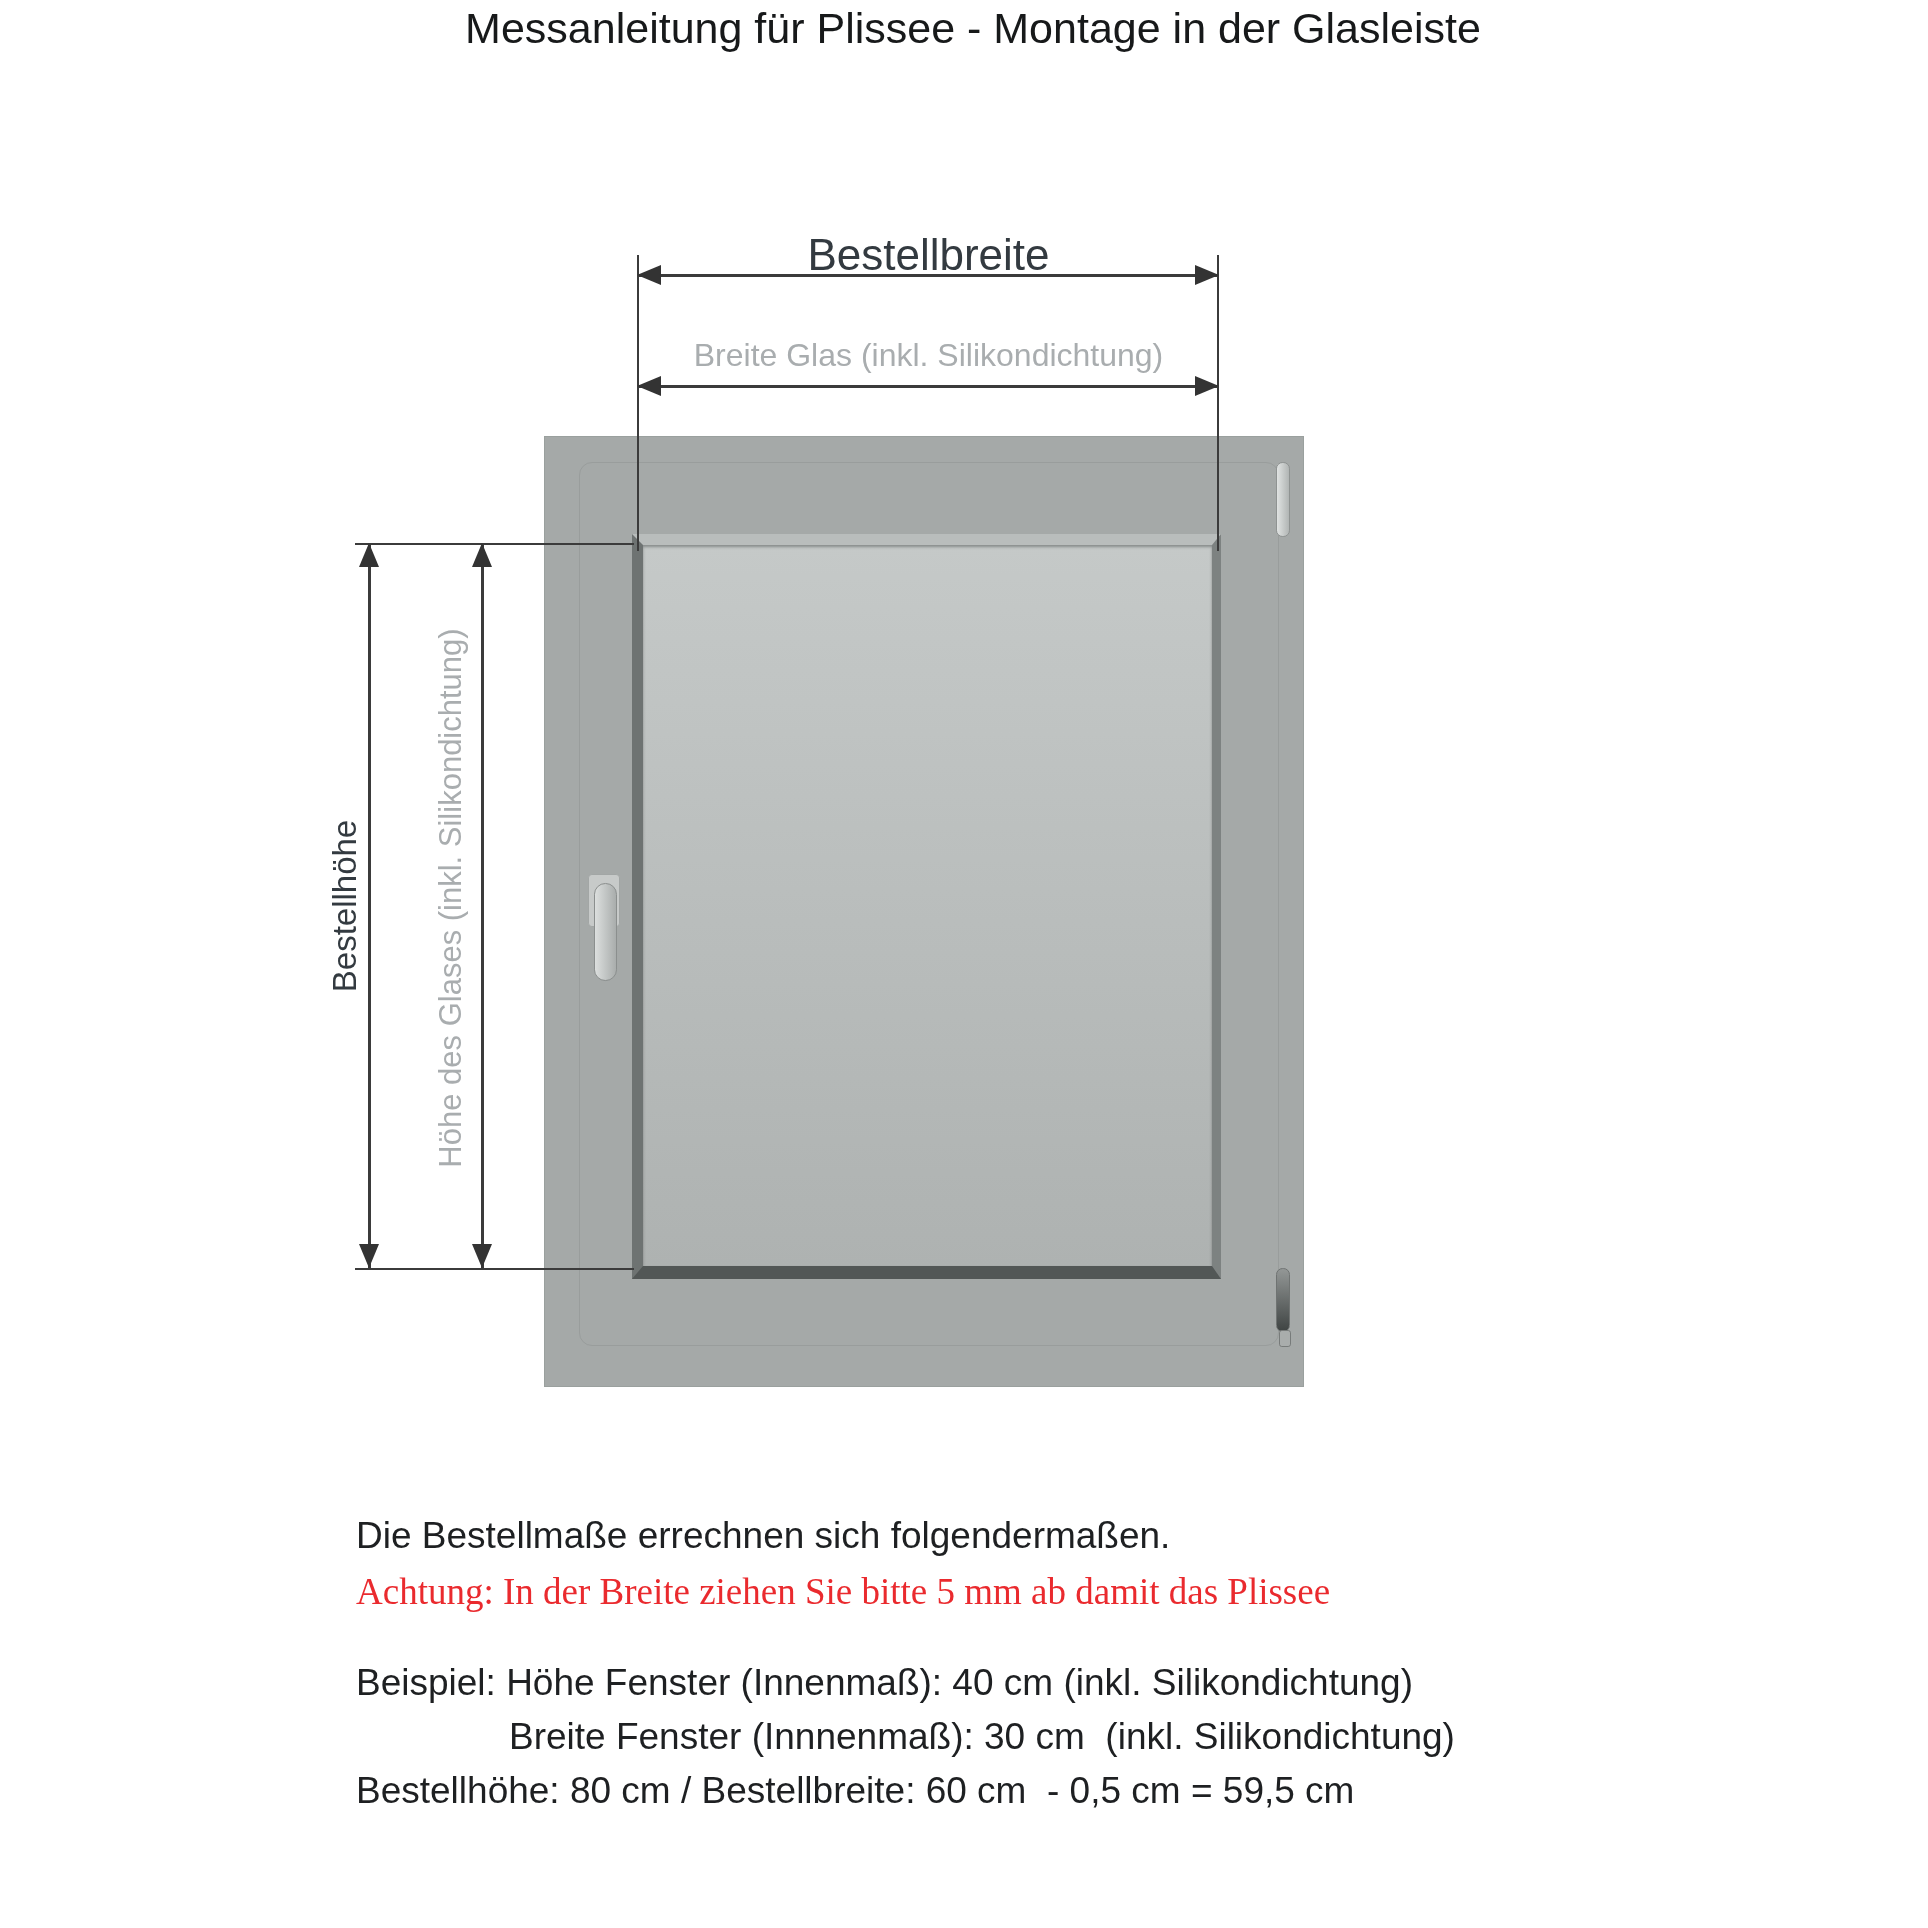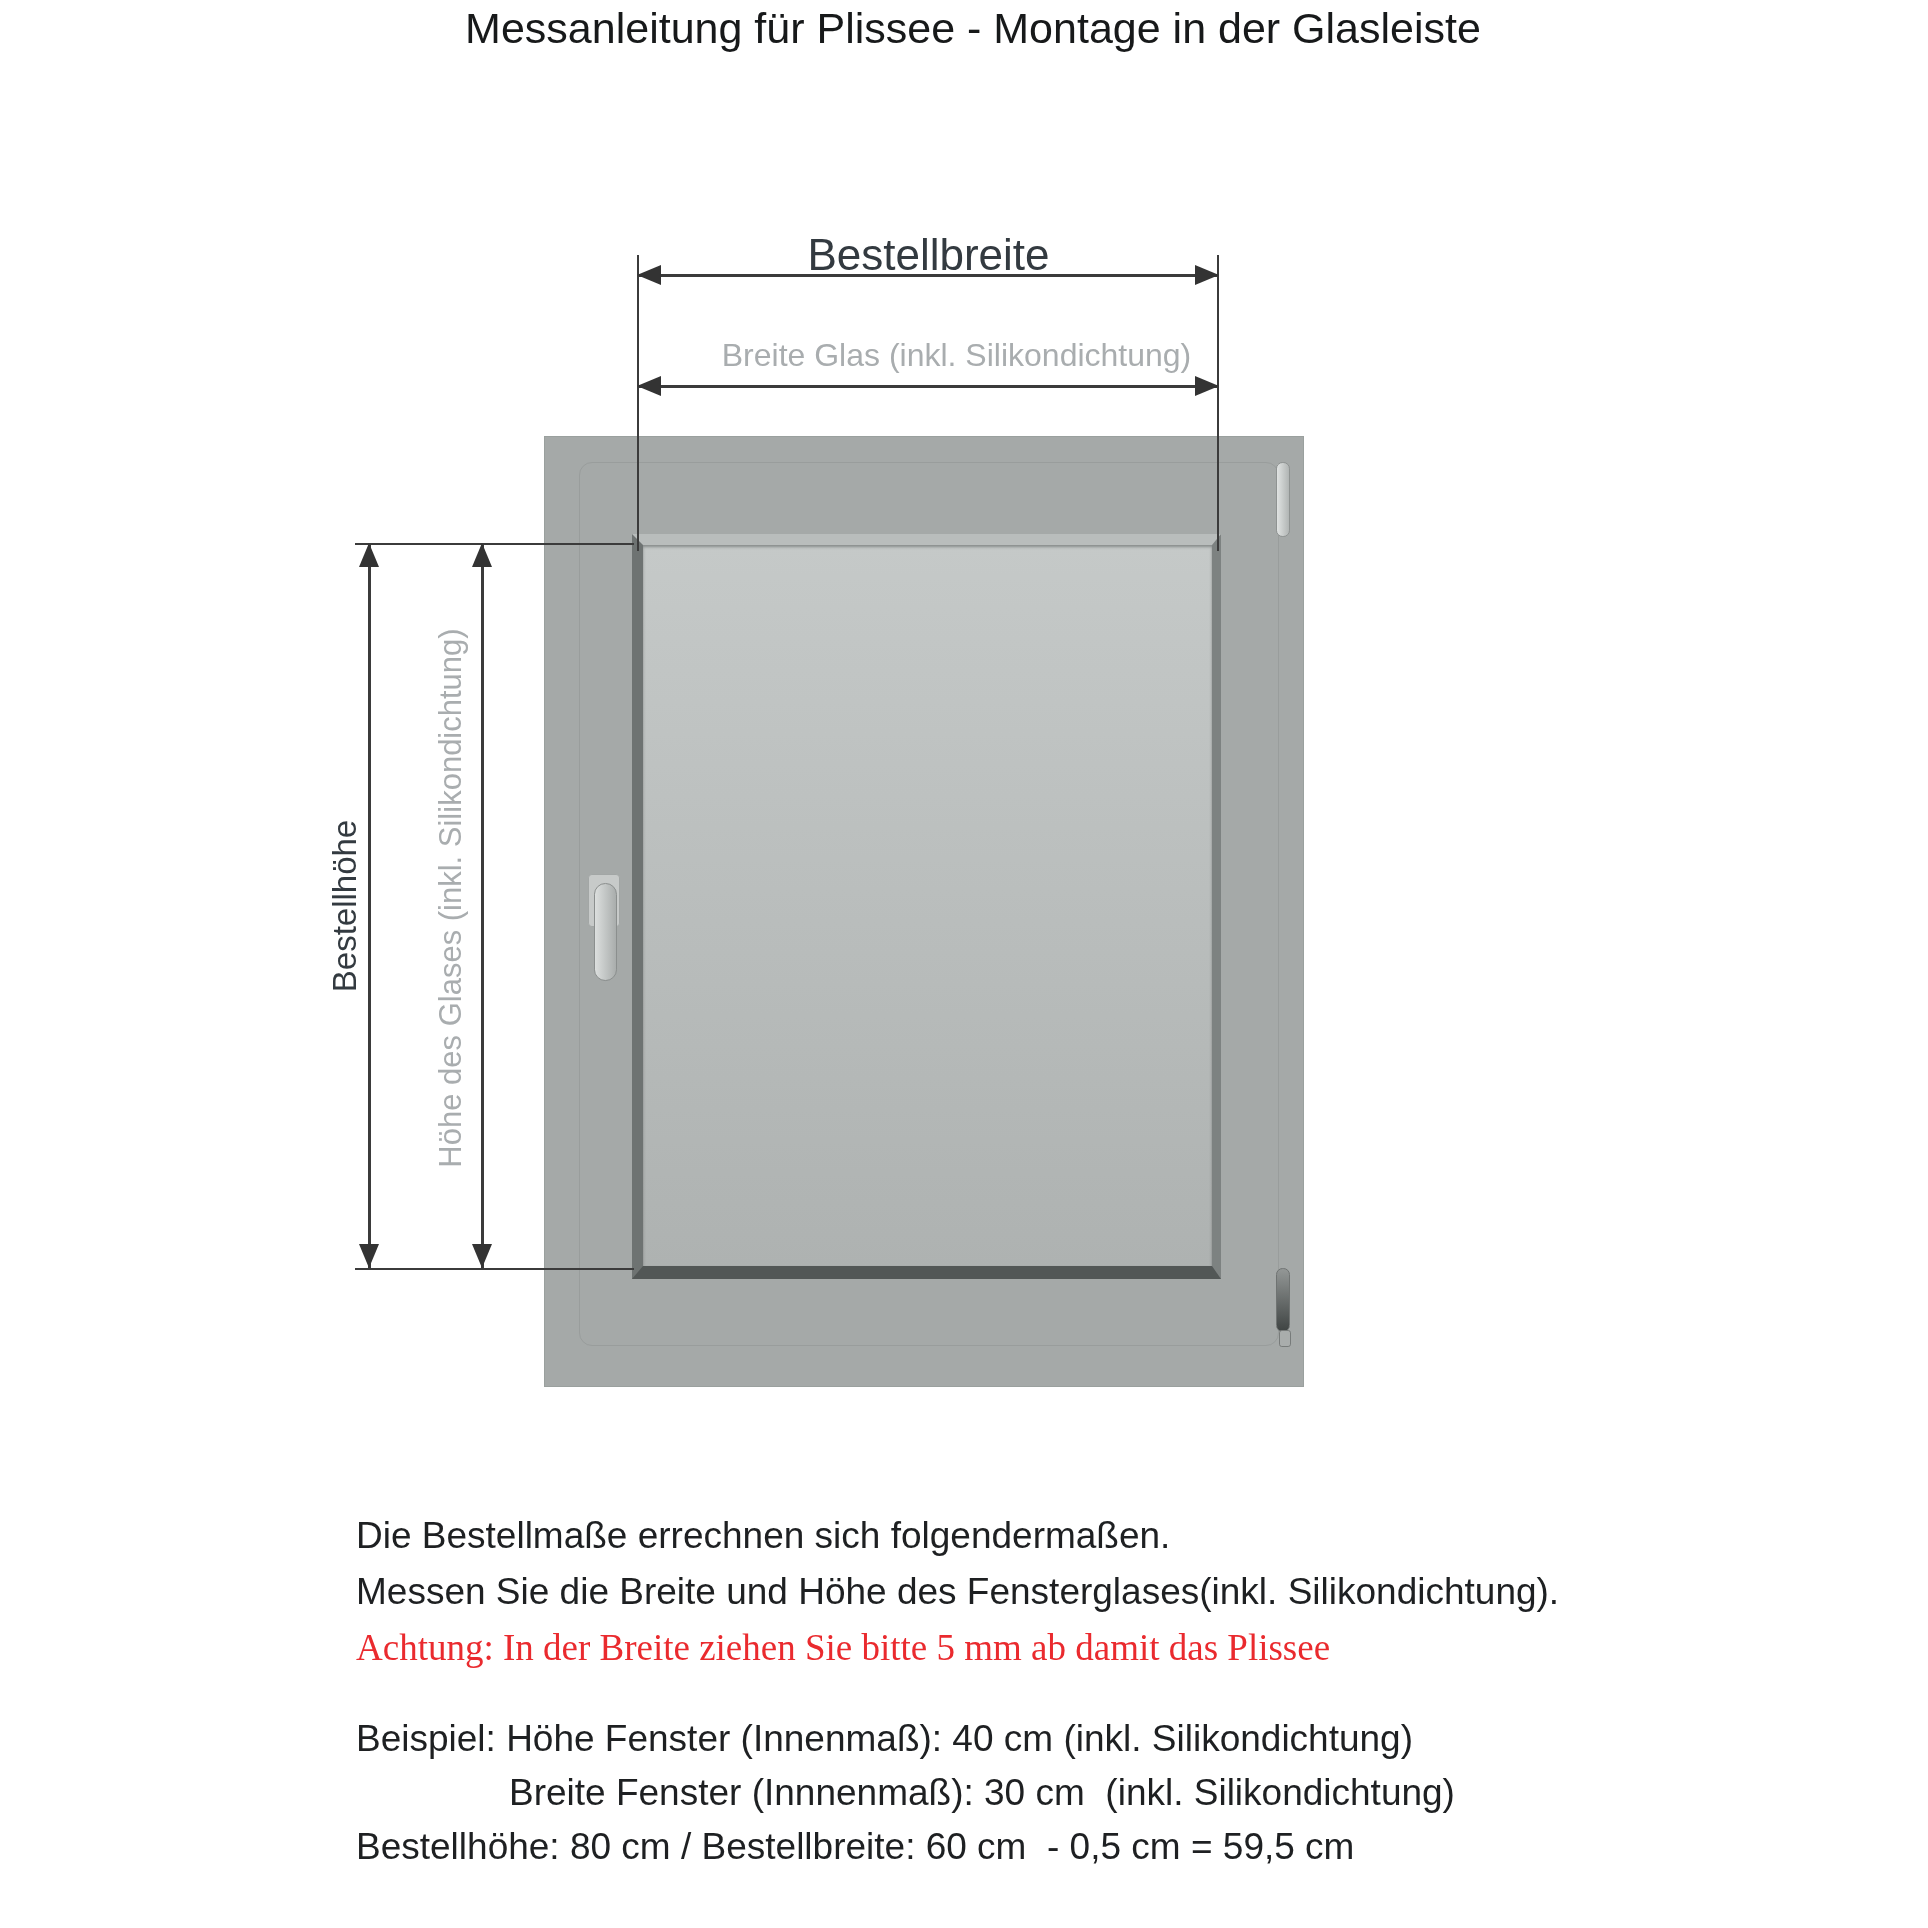--- a/index.html
+++ b/index.html
@@ -75,21 +75,21 @@
   .ah-v2-t { left:472px;  top:543px; }
   .ah-v2-b { left:472px;  top:1244px; }
   
   .dim-label { position:absolute; font-weight:400; }
   .lbl-bestellbreite {
     left:638px; width:581px; top:230px; text-align:center;
     font-size:44px; color:#333a40;
   }
   .lbl-breite-glas {
     left:638px; width:581px; top:337px; text-align:center;
-    font-size:32px; color:#a9adaf;padding-left:28px;
+    font-size:32px; color:#a9adaf;
   }
   .lbl-bestellhoehe {
     left:345px; top:906px; transform:translate(-50%,-50%) rotate(-90deg);
     font-size:33px; color:#333a40; white-space:nowrap;
   }
   .lbl-hoehe-glases {
     left:451px; top:898px; transform:translate(-50%,-50%) rotate(-90deg);
     font-size:31px; color:#a9adaf; white-space:nowrap;
   }
   
@@ -140,21 +140,20 @@
   <div class="ah ah-n ah-v2-t"></div>
   <div class="ah ah-s ah-v2-b"></div>
 
   <div class="dim-label lbl-bestellbreite">Bestellbreite</div>
   <div class="dim-label lbl-breite-glas">Breite Glas (inkl. Silikondichtung)</div>
   <div class="dim-label lbl-bestellhoehe">Bestellhöhe</div>
   <div class="dim-label lbl-hoehe-glases">Höhe des Glases (inkl. Silikondichtung)</div>
 
   <div class="instructions">
     <div class="text-line">Die Bestellmaße errechnen sich folgendermaßen.</div>
-    <div class="text-line">Messen Sie die Breite und Höhe des Fensterglases(inkl. Silikondichtung).</div>
     <div class="text-line red">Achtung: In der Breite ziehen Sie bitte 5 mm ab damit das Plissee</div>
     <div class="example-block">
       <div class="text-line">Beispiel: Höhe Fenster (Innenmaß): 40 cm (inkl. Silikondichtung)</div>
       <div class="text-line indent">Breite Fenster (Innnenmaß): 30 cm  (inkl. Silikondichtung)</div>
       <div class="text-line">Bestellhöhe: 80 cm / Bestellbreite: 60 cm  - 0,5 cm = 59,5 cm</div>
     </div>
   </div>
 
 </div>
 

